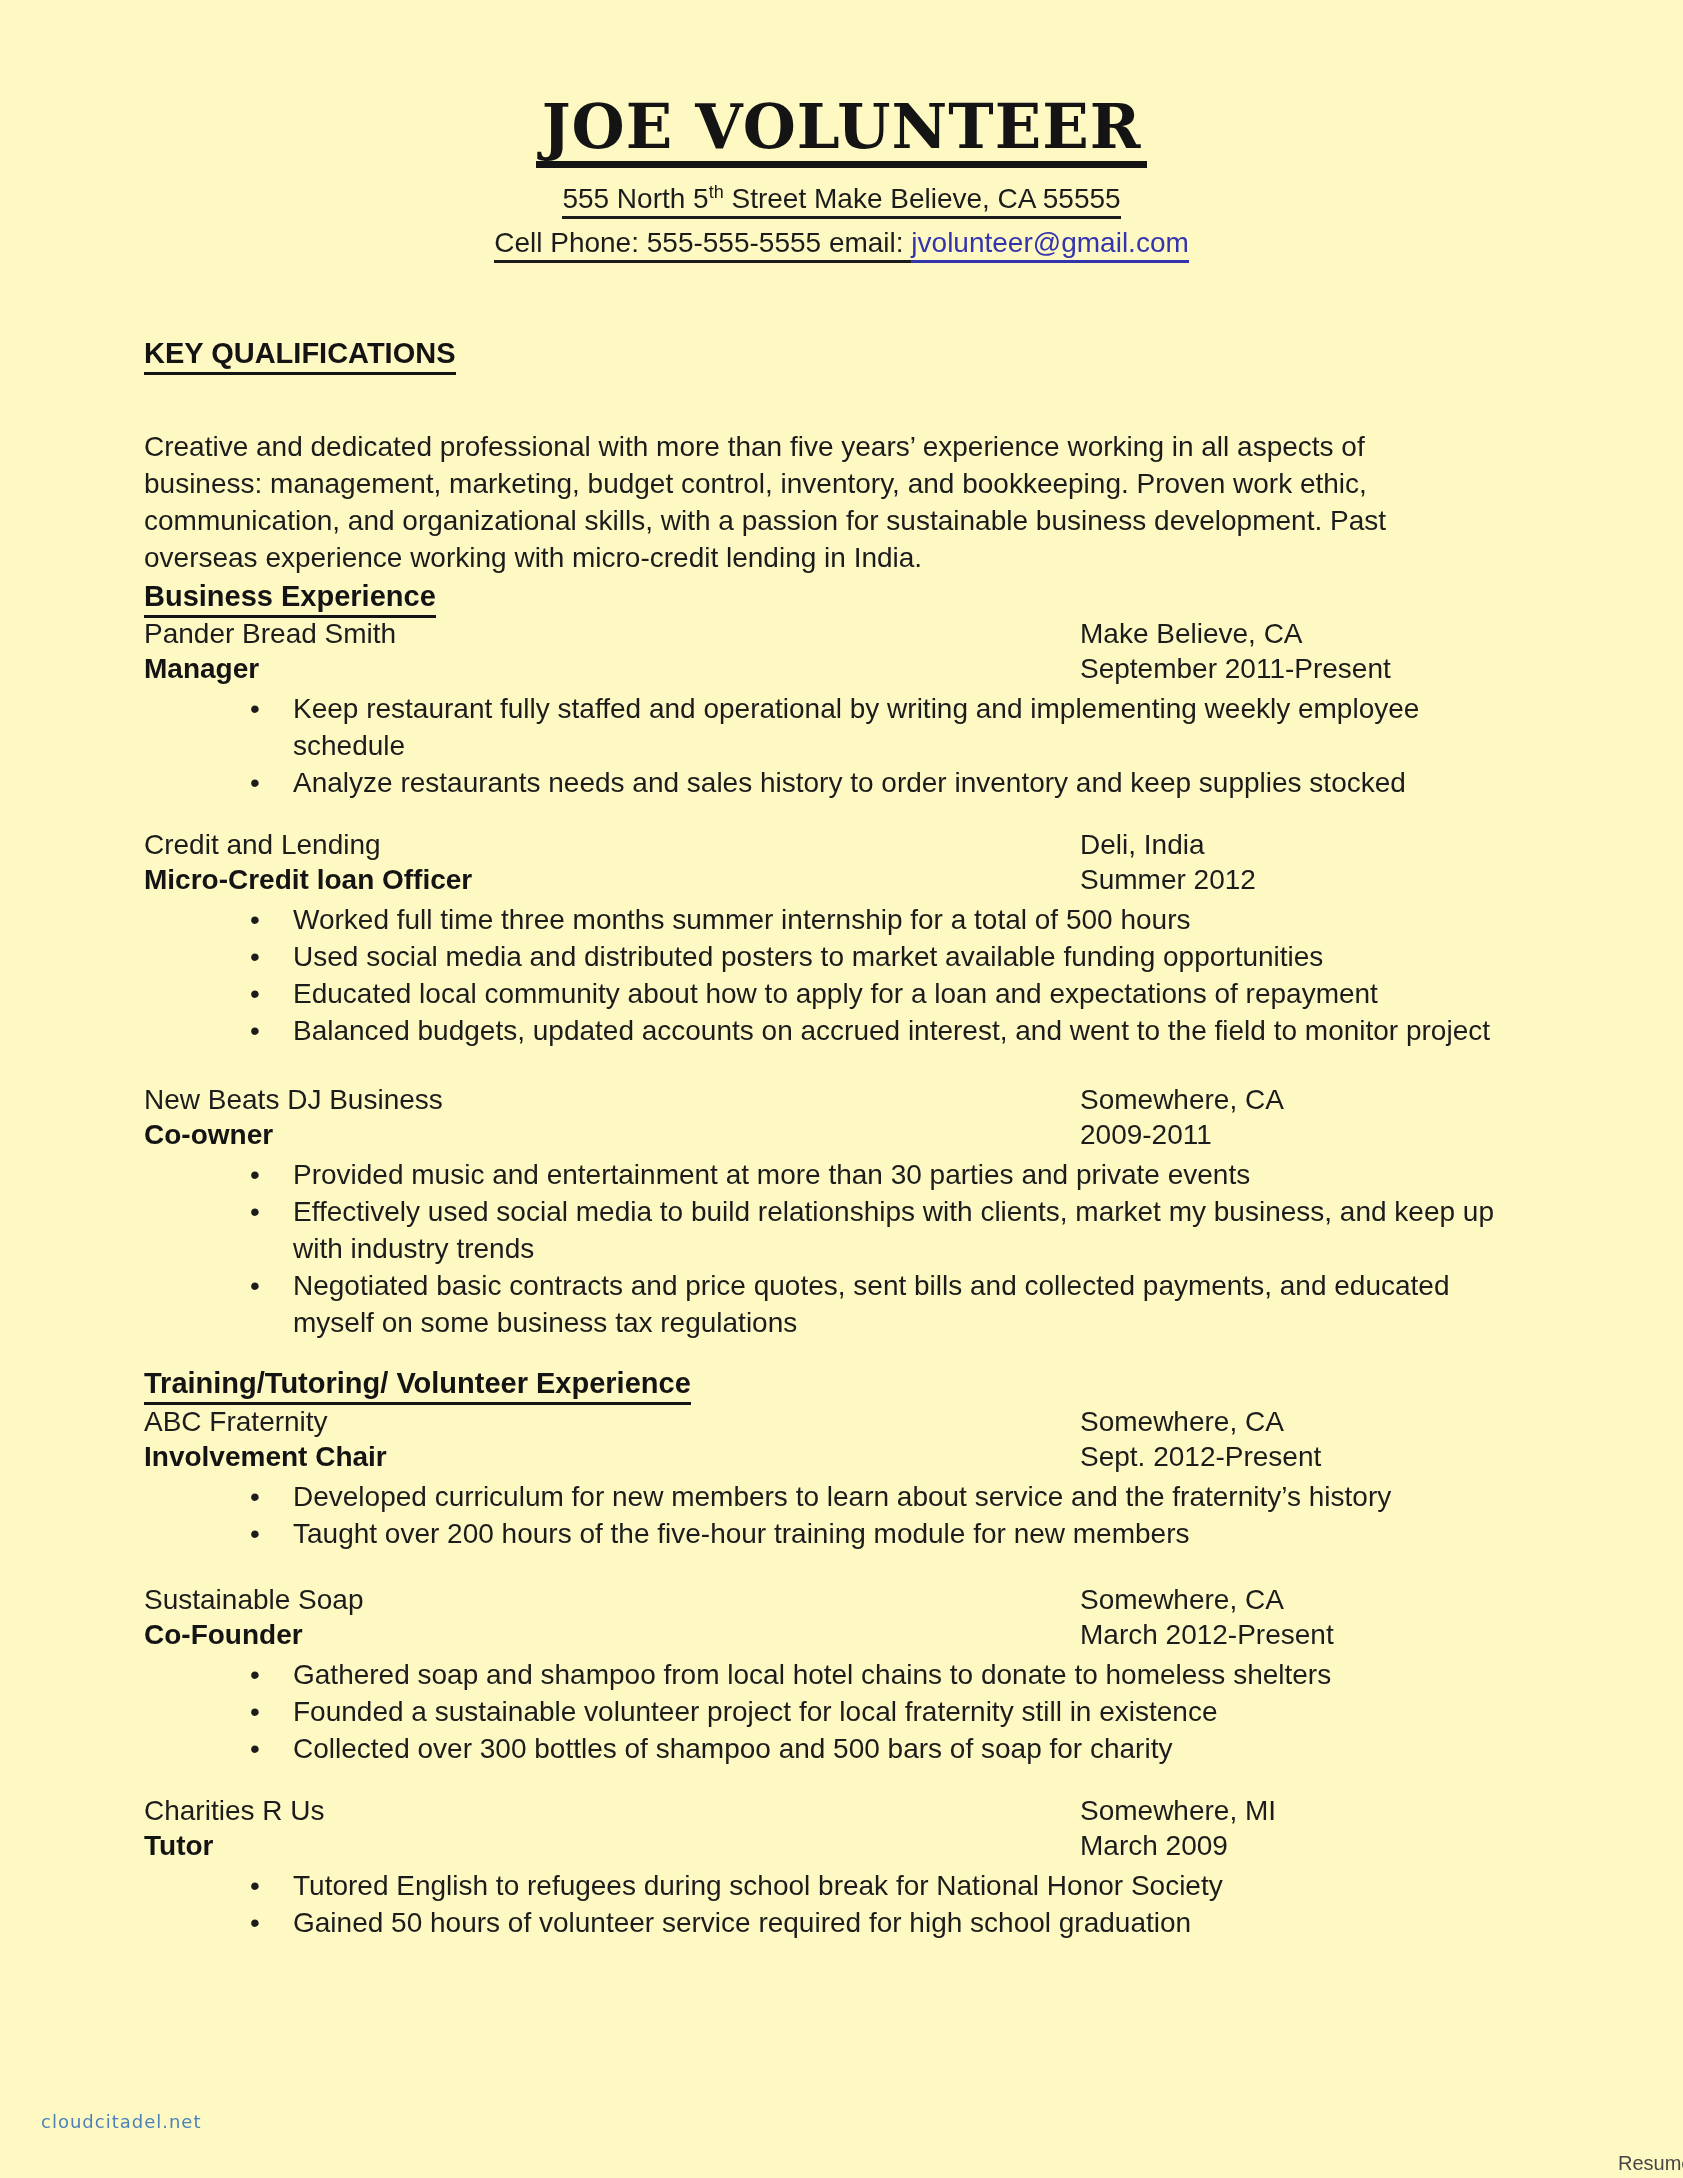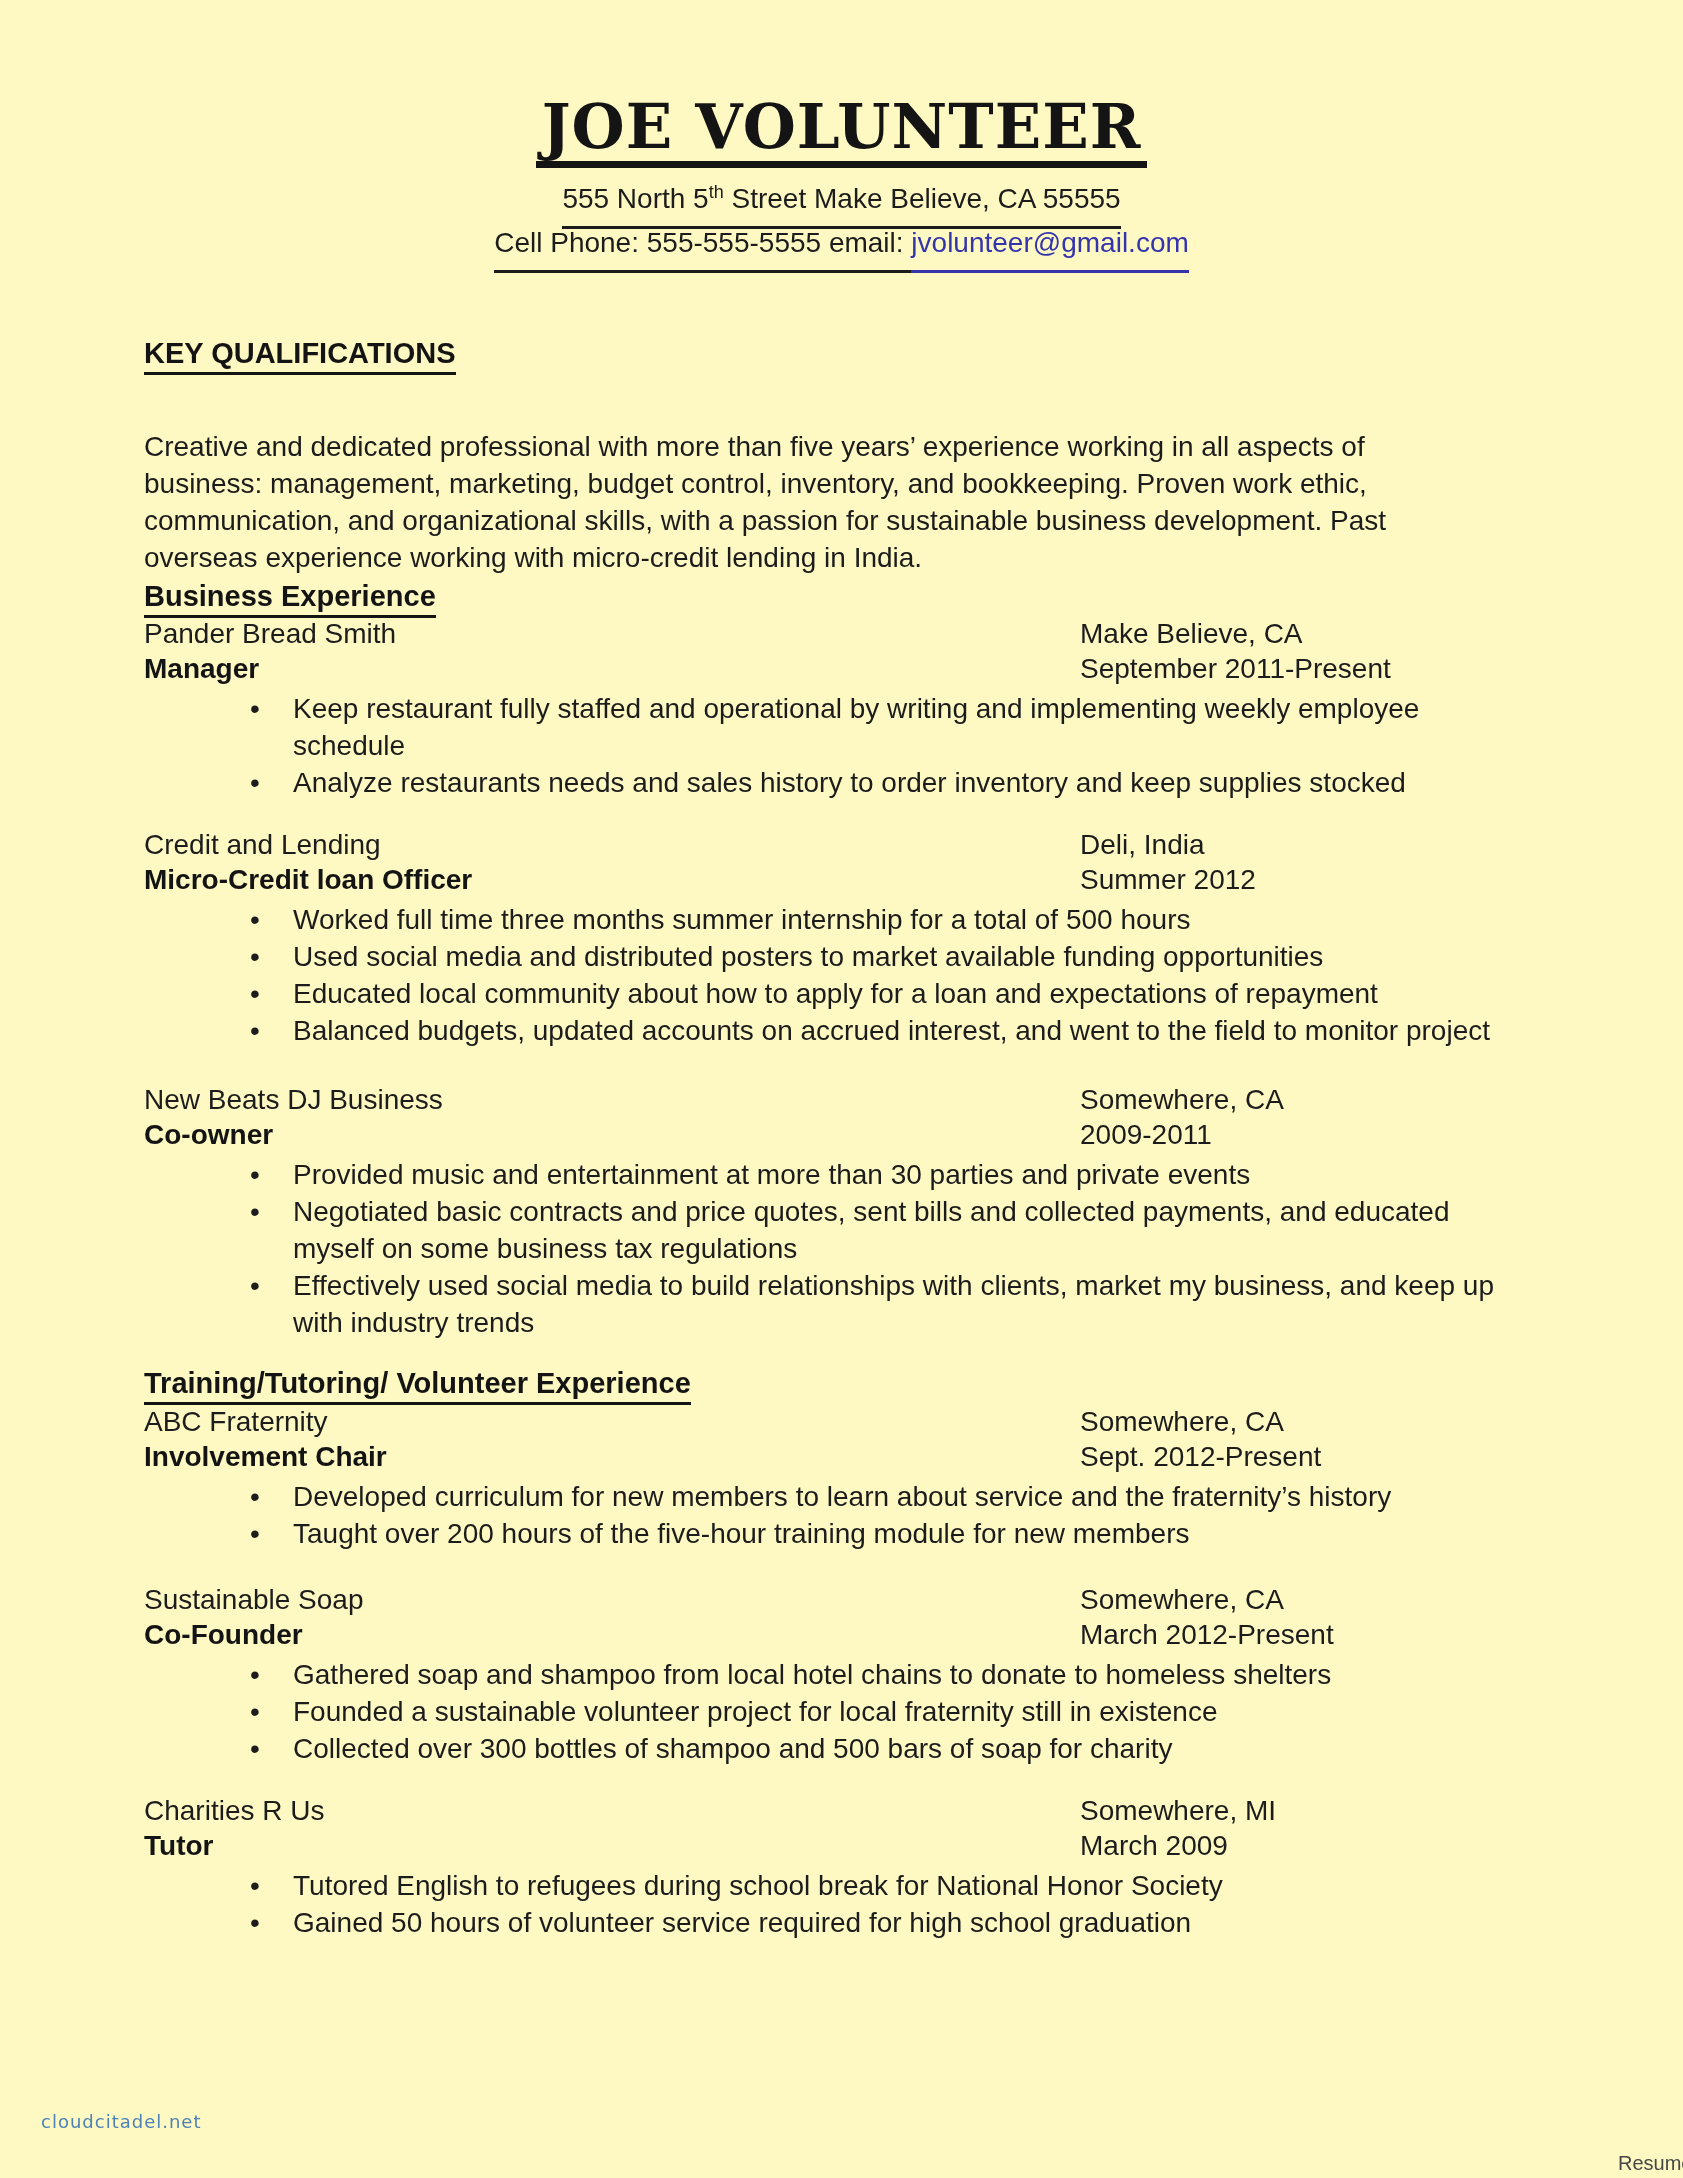--- a/index.html
+++ b/index.html
@@ -41,21 +41,21 @@
     right: 0;
     text-align: center;
     font-size: 28px;
     line-height: 1.1;
   }
   .addr-1 { top: 184px; }
   .addr-2 { top: 228px; }
   .u-part {
     display: inline-block;
     border-bottom: 3px solid #1c1c1c;
-    padding-bottom: 11px;
+    padding-bottom: 1px;
     white-space: pre-wrap;
   }
   .addr-sup {
     font-size: 18px;
     vertical-align: super;
     line-height: 0;
   }
   .email-link {
     color: #3434ad;
     border-bottom-color: #3434ad;
@@ -210,22 +210,22 @@
     <div class="job-row">
       <span>New Beats DJ Business</span>
       <span class="job-right">Somewhere, CA</span>
     </div>
     <div class="job-row">
       <span class="job-title">Co-owner</span>
       <span class="job-right">2009-2011</span>
     </div>
     <ul class="bullets">
       <li>Provided music and entertainment at more than 30 parties and private events</li>
+      <li>Effectively used social media to build relationships with clients, market my business, and keep up with industry trends</li>
       <li>Negotiated basic contracts and price quotes, sent bills and collected payments, and educated myself on some business tax regulations</li>
-      <li>Effectively used social media to build relationships with clients, market my business, and keep up with industry trends</li>
     </ul>
   </div>
 
   <div class="section-h-wrap tv-head">
     <span class="section-h">Training/Tutoring/ Volunteer Experience</span>
   </div>
 
   <div class="job" style="top:1404px">
     <div class="job-row">
       <span>ABC Fraternity</span>

